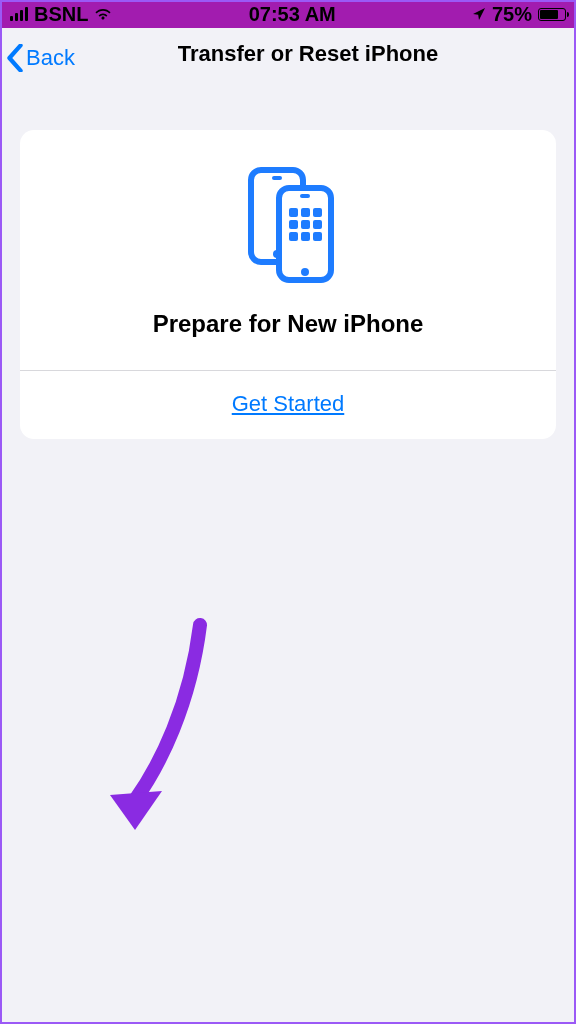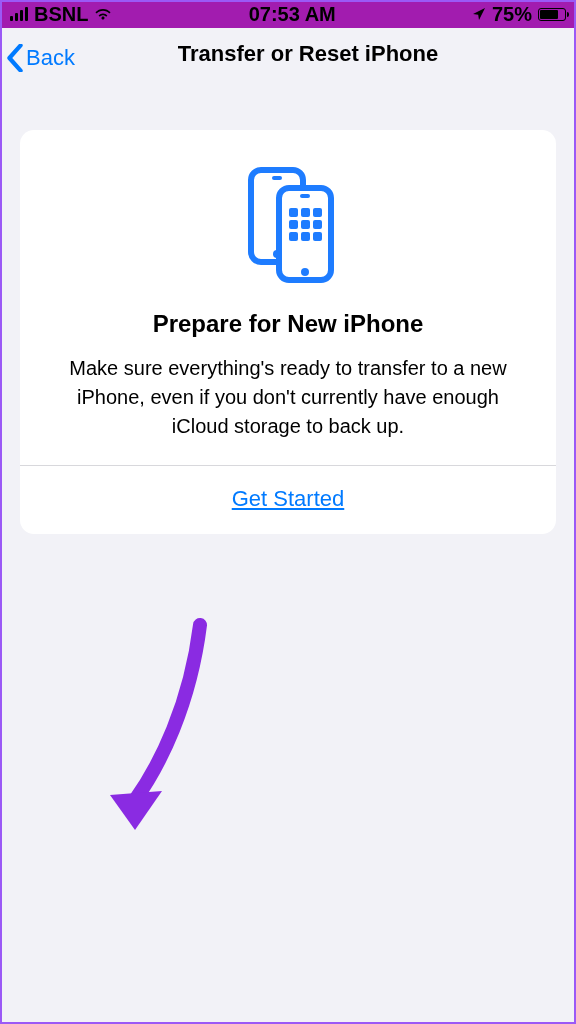--- a/index.html
+++ b/index.html
@@ -78,21 +78,21 @@
     border-radius: 14px;
     margin-top: 50px;
     overflow: hidden;
   }
   .card-body {
     padding: 28px 28px 24px 28px;
     text-align: center;
   }
   .phones { margin: 6px auto 26px auto; display:block; }
   .card h2 {
-    font-size: 24px; font-weight: 700; margin-bottom: 16px;
+    font-size: 24px; font-weight: 700; margin-bottom: 8px;
   }
   .card p.desc {
     font-size: 20px; line-height: 1.45; color: #000;
   }
   .card .divider { height: 1px; background: #d8d8dc; margin: 0 0 0 0; }
   .card .cta {
     color: #007aff; font-size: 22px; text-align: center; padding: 20px 0 22px 0; text-decoration: underline;
   }
 
   .options {
@@ -174,21 +174,20 @@
           <rect x="80" y="44" width="9" height="9" rx="2"></rect>
           <rect x="56" y="56" width="9" height="9" rx="2"></rect>
           <rect x="68" y="56" width="9" height="9" rx="2"></rect>
           <rect x="80" y="56" width="9" height="9" rx="2"></rect>
           <rect x="56" y="68" width="9" height="9" rx="2"></rect>
           <rect x="68" y="68" width="9" height="9" rx="2"></rect>
           <rect x="80" y="68" width="9" height="9" rx="2"></rect>
         </g>
       </svg>
       <h2>Prepare for New iPhone</h2>
-      <p class="desc">Make sure everything's ready to transfer to a new iPhone, even if you don't currently have enough iCloud storage to back up.</p>
     </div>
     <div class="divider"></div>
     <div class="cta">Get Started</div>
   </div>
 
 
 </div>
 
 <svg class="arrow" viewBox="0 0 120 220">
   <defs></defs>

